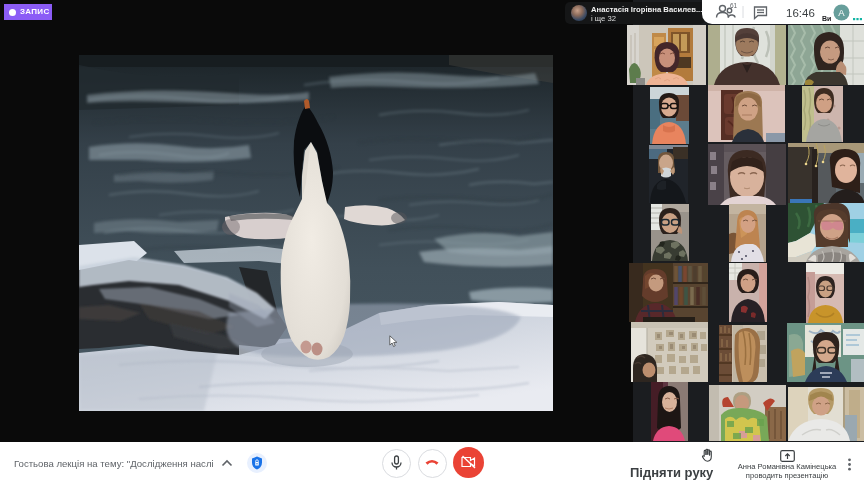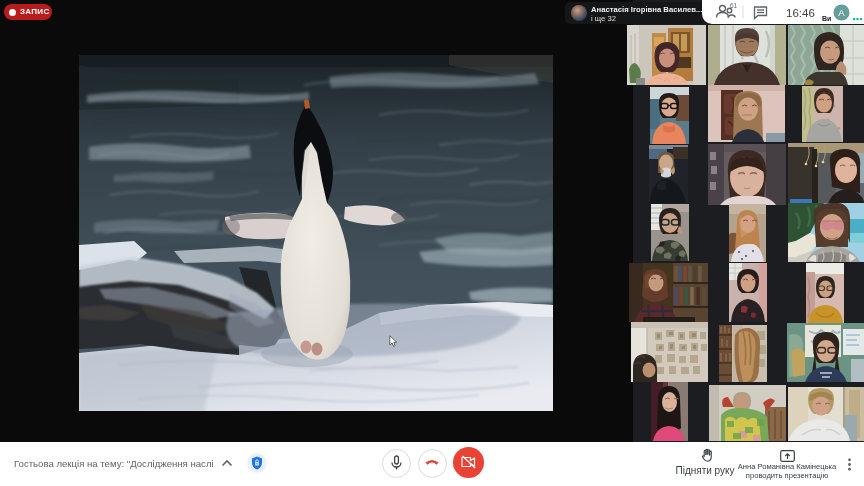--- a/index.html
+++ b/index.html
@@ -1,21 +1,21 @@
 <!DOCTYPE html>
 <html><head>
 <meta charset="utf-8">
 <style>
 html,body{margin:0;padding:0;}
 body{width:864px;height:486px;background:#0a0a0a;font-family:"Liberation Sans",sans-serif;overflow:hidden;position:relative;}
 .abs{position:absolute;}
 #sidebar{left:633px;top:0;width:231px;height:442px;background:#1b1d20;}
 #toppanel{left:702px;top:0;width:162px;height:24px;background:#fff;border-bottom-left-radius:10px;text-align:right;}
 #botbar{left:0;top:442px;width:864px;height:44px;background:#fff;}
-#recbadge{left:4px;top:4px;width:48px;height:16px;background:#b91c1c;border-radius:8px;color:#fff;font-size:8px;font-weight:bold;line-height:16px;}
+#recbadge{left:4px;top:4px;width:48px;height:16px;background:#8b5cf6;border-radius:0;color:#fff;font-size:8px;font-weight:bold;line-height:16px;}
 #recbadge .dot{position:absolute;left:5px;top:5px;width:7px;height:7px;background:#fff;border-radius:50%;}
 #recbadge .t{position:absolute;left:16px;top:0;letter-spacing:0.3px;}
 #namepill{left:565px;top:2px;width:140px;height:22px;background:#151617;border-radius:5px;}
 #namepill .av{position:absolute;left:6px;top:3px;width:16px;height:16px;border-radius:50%;background:radial-gradient(circle at 40% 35%,#c8a08a 0%,#8a6a5a 35%,#3a4a64 65%,#1a2838 100%);}
 #namepill .l1{position:absolute;left:26px;top:2.5px;font-size:7.7px;font-weight:bold;color:#f1f1f1;white-space:nowrap;}
 #namepill .l2{position:absolute;left:26px;top:12px;font-size:7.7px;color:#dcdcdc;white-space:nowrap;}
 .tile{position:absolute;overflow:hidden;}
 .tile svg{display:block;}
 #video{left:79px;top:55px;width:474px;height:356px;}
 </style>
@@ -594,21 +594,21 @@
 <line x1="1.5" y1="1" x2="14" y2="13" stroke="#fff" stroke-width="1.4"></line>
 </svg>
 <svg class="abs" style="left:700px;top:6px" width="15" height="15" viewBox="0 0 15 15">
       <g fill="none" stroke="#3c4043" stroke-width="1.1" stroke-linecap="round" stroke-linejoin="round">
 <path d="M4.2,7.5 V3.2 a0.9,0.9 0 0 1 1.8,0 V6.5"></path>
 <path d="M6,6.5 V2.1 a0.9,0.9 0 0 1 1.8,0 V6.3"></path>
 <path d="M7.8,6.3 V2.7 a0.9,0.9 0 0 1 1.8,0 V7"></path>
 <path d="M9.6,7 V4 a0.85,0.85 0 0 1 1.7,0 V8.6 C11.3,11.2 9.9,13.2 7.5,13.2 C5.7,13.2 4.7,12.3 3.7,10.7 L2.6,8.9 c-0.5,-0.8 0.5,-1.6 1.2,-0.9 L4.2,8.4"></path>
 </g>
     </svg>
-<div class="abs" style="left:630px;top:23px;width:150px;text-align:center;font-size:10px;color:#3c4043;">Підняти руку</div>
+<div class="abs" style="left:630px;top:23px;width:150px;font-size:13px;color:#3c4043;font-weight:bold;">Підняти руку</div>
 <svg class="abs" style="left:780px;top:8px" width="15" height="12" viewBox="0 0 15 12">
 <rect x="0.7" y="0.7" width="13.6" height="10.6" rx="1.5" fill="none" stroke="#3c4043" stroke-width="1.2"></rect>
 <path d="M7.5,9 L7.5,4.2 M5.3,6 L7.5,3.8 L9.7,6" fill="none" stroke="#3c4043" stroke-width="1.2"></path>
 </svg>
 <div class="abs" style="left:707px;top:20px;width:160px;text-align:center;font-size:7.6px;color:#3c4043;line-height:9px;">Анна Романівна Камінецька<br>проводить презентацію</div>
 <svg class="abs" style="left:847px;top:16px" width="5" height="13" viewBox="0 0 5 13">
       <g fill="#5f6368">
         <circle cx="2.5" cy="1.8" r="1.4"></circle>
         <circle cx="2.5" cy="6.5" r="1.4"></circle>
         <circle cx="2.5" cy="11.2" r="1.4"></circle>

